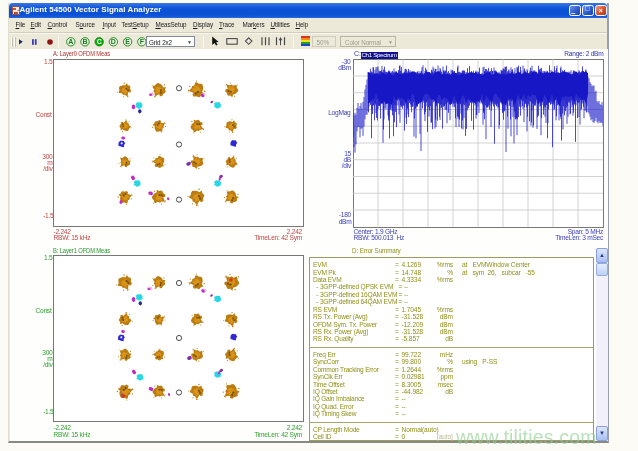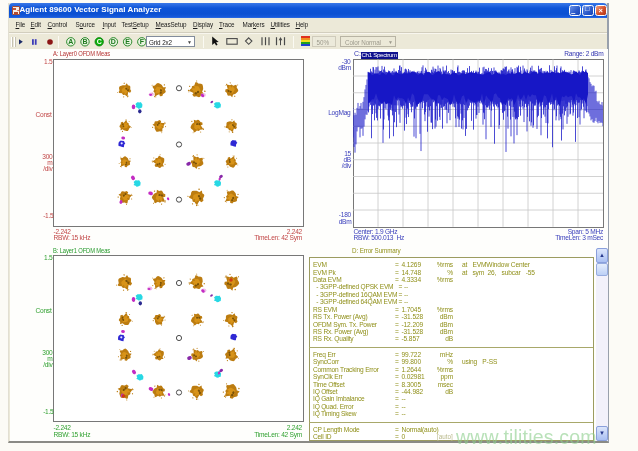--- a/index.html
+++ b/index.html
@@ -54,21 +54,21 @@
         <circle cx="0.2" cy="-2.6" r="1.0" fill="#7a5208"></circle>
         <circle cx="-0.5" cy="-2.3" r="1.2" fill="#7a5208"></circle>
       </g>
       <path id="cyb" d="M3.4 -0.4 L3.1 2.2 L1.6 2.5 L1.1 3.0 L-0.7 3.3 L-1.6 2.4 L-3.7 1.5 L-2.7 0.2 L-3.6 -1.5 L-1.7 -3.1 L-1.4 -3.1 L1.0 -3.0 L1.8 -3.4 L3.4 -0.9 Z" fill="#27d8e4"></path>
       <path id="blb" d="M3.5 -0.8 L2.3 0.8 L2.0 3.2 L0.2 3.1 L-2.0 2.2 L-3.6 1.9 L-3.8 -0.1 L-3.3 -2.3 L-1.3 -3.7 L-0.5 -3.5 L2.2 -3.3 L2.5 -2.0 Z" fill="#2f28d4"></path>
     </defs>
   </svg>
 <div id="win">
   <div id="titlebar">
     <div id="ticon"></div>
-    <span id="title-txt">Agilent 89600 Vector Signal Analyzer</span>
+    <span id="title-txt">Agilent 54500 Vector Signal Analyzer</span>
     <div class="tbtn" style="left:559.5px"></div>
       <span class="tg" style="left:562px;top:4.5px">–</span>
     <div class="tbtn" style="left:573px"></div>
       <span class="tg" style="left:576px;top:2px;font-size:7px">□</span>
     <div class="tbtn cls" style="left:586px"></div>
       <span class="tg" style="left:589.5px;top:2.6px;font-size:7.5px">×</span>
   </div>
   <div id="menubar">
       <span class="mi" style="left:6.5px"><u>F</u>ile</span>
       <span class="mi" style="left:21.5px"><u>E</u>dit</span>

